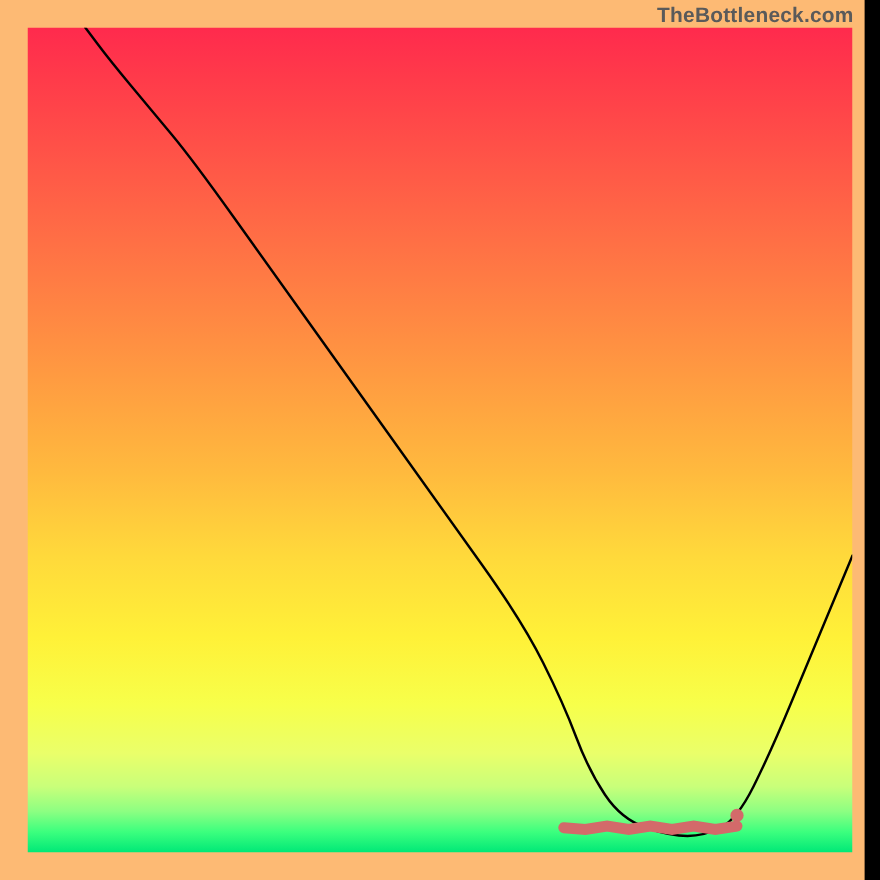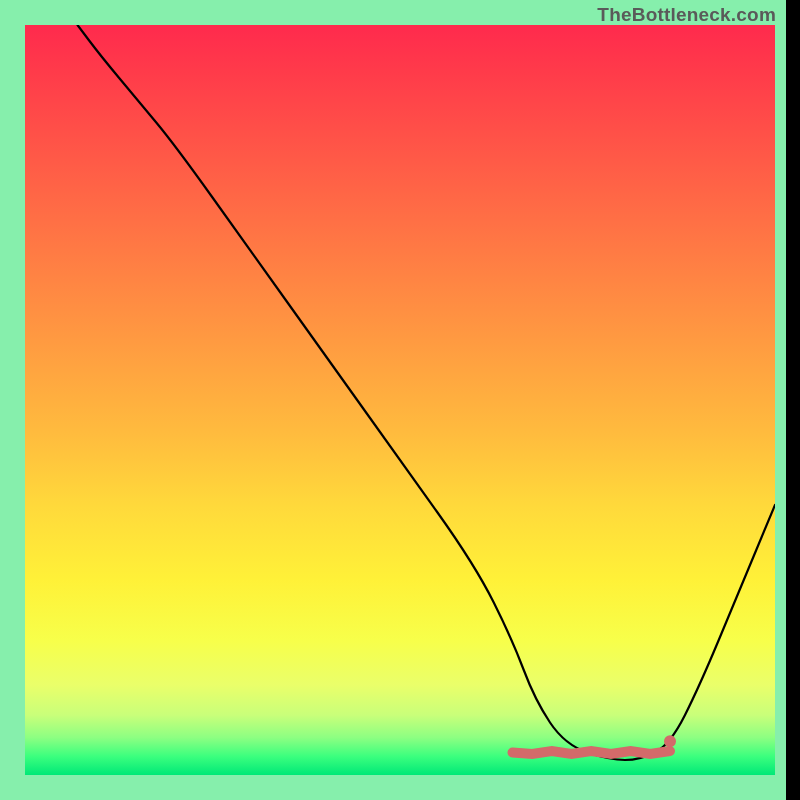--- a/index.html
+++ b/index.html
@@ -8,21 +8,21 @@
     width: 800px;
     height: 800px;
     background: #000;
     font-family: Arial, Helvetica, sans-serif;
     overflow: hidden;
   }
   .frame {
     position: relative;
     width: 786px;
     height: 800px;
-    background: #86efac;
+    background: #fdba74;
   }
   .watermark {
     position: absolute;
     top: 4px;
     right: 10px;
     color: #5a5a5a;
     font-size: 19px;
     font-weight: 600;
     letter-spacing: 0.2px;
     z-index: 5;

